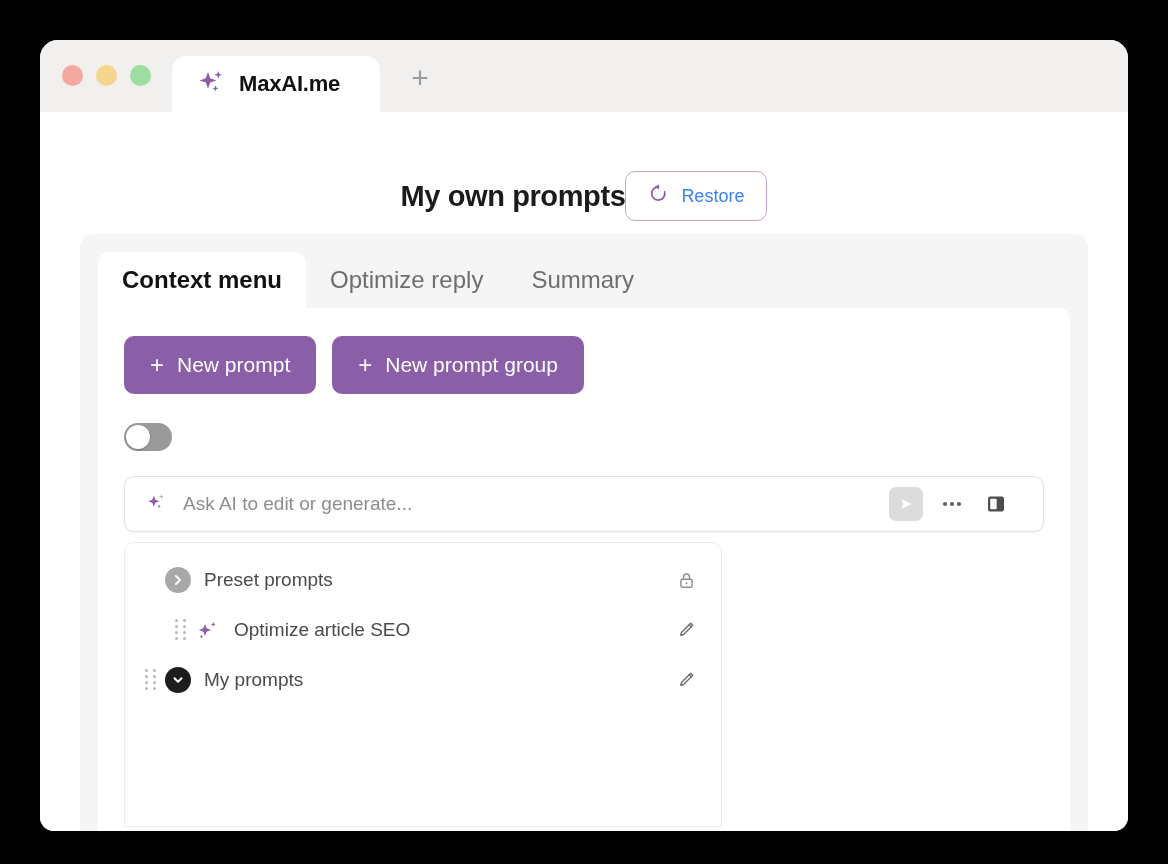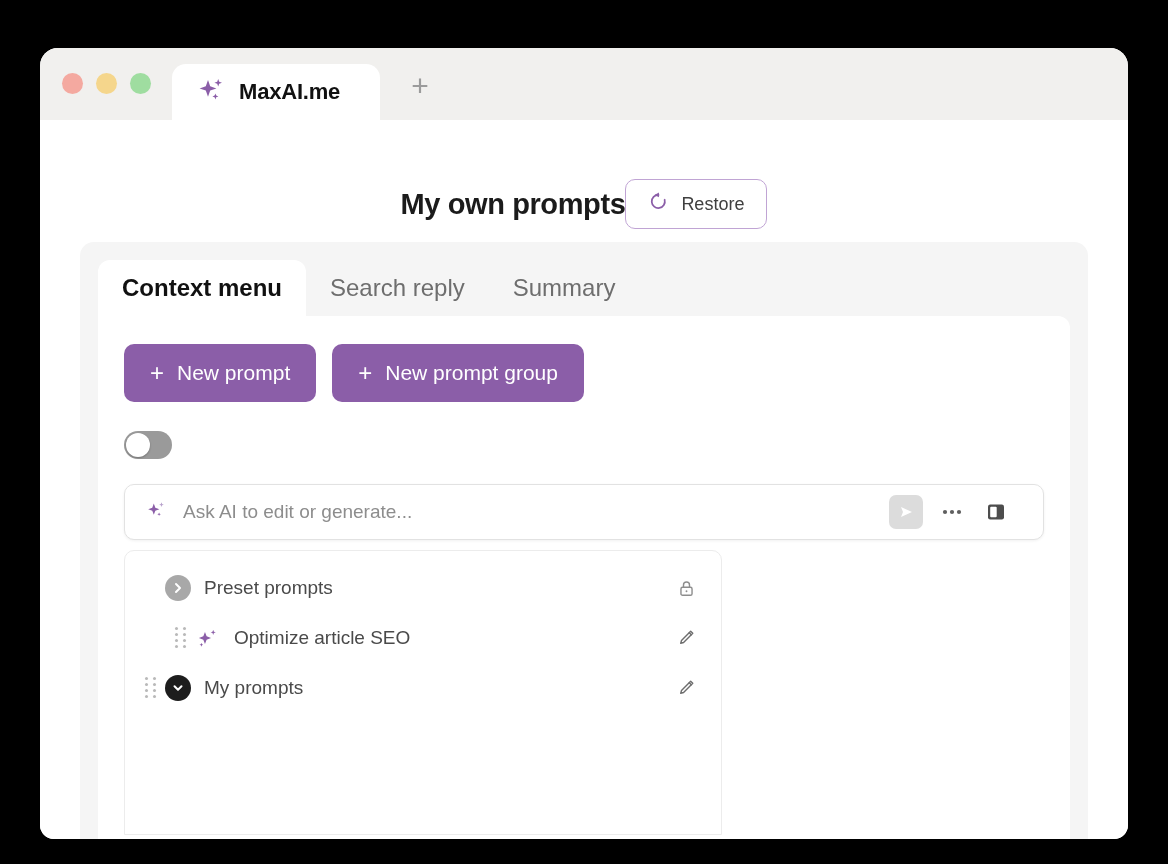--- a/index.html
+++ b/index.html
@@ -9,21 +9,21 @@
     height: 864px;
     background: #000000;
     font-family: "Liberation Sans", sans-serif;
     overflow: hidden;
   }
 
   
   .browser-window {
     position: absolute;
     left: 40px;
-    top: 48px;
+    top: 40px;
     width: 1088px;
     height: 791px;
     background: #ffffff;
     border-radius: 18px 18px 14px 14px;
     overflow: hidden;
     display: flex;
     flex-direction: column;
   }
 
   
@@ -103,21 +103,21 @@
   }
   .restore-btn {
     display: flex;
     align-items: center;
     gap: 12px;
     border: 1.5px solid #c0a4d4;
     border-radius: 10px;
     background: #ffffff;
     height: 50px;
     padding: 0 22px;
-    color: #404040;
+    color: #3b82f6;
     font-size: 18px;
     cursor: pointer;
   }
 
   
   .settings-card {
     margin-top: 4px;
     background: #f5f5f5;
     border-radius: 14px 14px 0 0;
     padding: 18px 18px 0 18px;
@@ -337,21 +337,21 @@
           </svg>
         </span>
         <span>Restore</span>
       </div>
     </div>
 
     <div class="settings-card">
 
       <div class="tabs-row">
         <div class="seg-tab active">Context menu</div>
-        <div class="seg-tab">Search reply</div>
+        <div class="seg-tab">Optimize reply</div>
         <div class="seg-tab">Summary</div>
       </div>
 
       <div class="panel">
 
         <div class="action-row">
           <button class="btn-primary">
             <span class="plus">+</span>
             <span>New prompt</span>
           </button>

